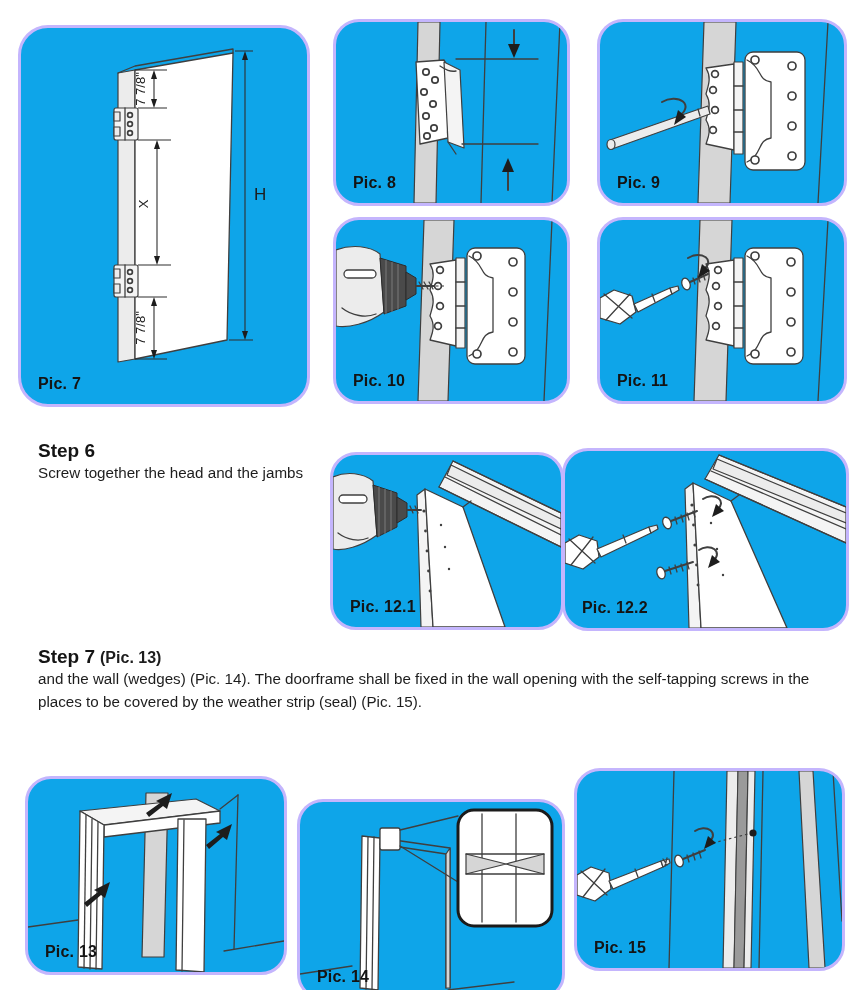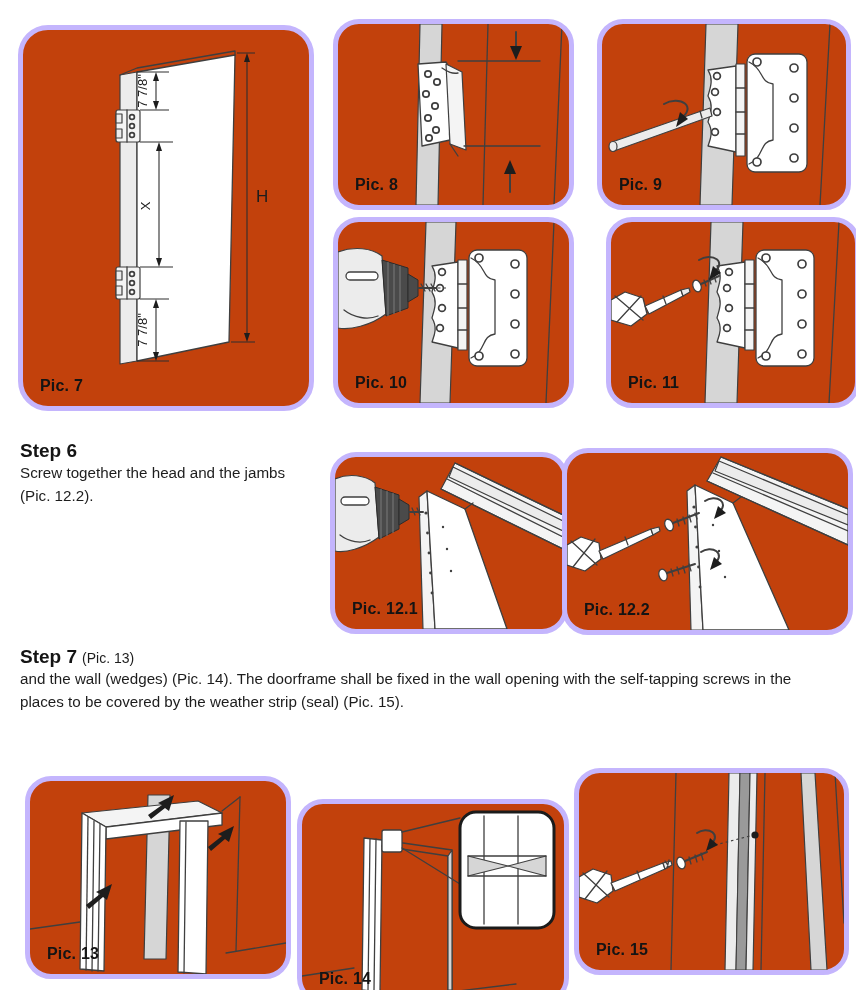--- a/index.html
+++ b/index.html
@@ -1,23 +1,23 @@
 <!DOCTYPE html>
 <html><head>
 <meta charset="utf-8">
 <style>
   html,body{margin:0;padding:0;background:#fff;}
   .page{position:relative;width:856px;height:990px;background:#ffffff;
         font-family:"Liberation Sans",sans-serif;color:#1d1d1d;overflow:hidden;}
-  .panel{position:absolute;background:#c2410c;border:5px solid #c4b5fd;border-radius:26px;overflow:hidden;}
+  .panel{position:absolute;background:#0ea5e9;border:3px solid #c4b5fd;border-radius:26px;overflow:hidden;}
   .panel svg{position:absolute;left:0;top:0;}
   .plabel{position:absolute;left:17px;bottom:11px;font-weight:bold;font-size:16px;color:#141414;letter-spacing:.2px;}
-  .step{position:absolute;}
+  .step{position:absolute;margin-left:18px;}
   .step h2{margin:0 0 4px 0;font-size:19px;font-weight:bold;color:#141414;display:inline;}
-  .step .note{font-size:14px;font-weight:normal;margin-left:5px;}
+  .step .note{font-size:16px;font-weight:bold;margin-left:5px;}
   .step .body{font-size:15.2px;line-height:1.5;color:#1d1d1d;}
   .step .body div{white-space:nowrap;}
   
   .ln{stroke:#3f3f3f;stroke-width:1.3;fill:none;stroke-linecap:round;stroke-linejoin:round;}
   .ln2{stroke:#3f3f3f;stroke-width:2;fill:none;stroke-linecap:round;}
   .fw{fill:#ffffff;stroke:#3f3f3f;stroke-width:1.3;stroke-linejoin:round;}
   .fg{fill:#d6d6d6;stroke:#3f3f3f;stroke-width:1.2;stroke-linejoin:round;}
   .fl{fill:#ececec;stroke:#3f3f3f;stroke-width:1.2;stroke-linejoin:round;}
   .fll{fill:#f4f4f4;stroke:#3f3f3f;stroke-width:1.2;stroke-linejoin:round;}
   .fd{fill:#4a4a4a;stroke:#2c2c2c;stroke-width:1;}
@@ -205,21 +205,21 @@
         <line x1="62" y1="44" x2="62" y2="90" stroke="#7a7a7a" stroke-width="1"></line>
         <polygon class="fd" points="70,52 80,58 80,74 70,80"></polygon>
         <path class="ln2" d="M80,66 L98,66"></path>
         <path class="ln" d="M83,62 l4,7 M88,62 l4,7 M93,62 l4,7"></path>
         <line class="dash" x1="100" y1="66" x2="108" y2="66"></line>
       </g>
     </svg>
     <div class="plabel">Pic. 10</div>
   </div>
 
-  <div class="panel" style="left:597px;top:217px;width:244px;height:181px;margin-left:9px;">
+  <div class="panel" style="left:597px;top:217px;width:244px;height:181px;">
     <svg width="244" height="181" viewBox="0 0 244 181">
       <line class="ln" x1="228" y1="0" x2="218" y2="181"></line>
       <polygon class="fg" points="100,0 132,0 126,181 94,181"></polygon>
       <g>
         <path class="fw" d="M134,40 L106,44 C112,54 108,62 106,70 C112,80 108,88 106,96 C112,106 108,114 106,120 L134,126 Z"></path>
         <rect class="fll" x="134" y="38" width="9" height="90"></rect>
         <line class="ln" x1="134" y1="62" x2="143" y2="62"></line>
         <line class="ln" x1="134" y1="86" x2="143" y2="86"></line>
         <line class="ln" x1="134" y1="108" x2="143" y2="108"></line>
         <rect class="fw" x="145" y="28" width="58" height="116" rx="8"></rect>
@@ -253,21 +253,20 @@
         <polygon class="blk" points="98,58 110,51 102,44"></polygon>
       </g>
     </svg>
     <div class="plabel">Pic. 11</div>
   </div>
 
   <div class="step" style="left:20px;top:440px;width:322px;">
     <h2>Step 6</h2>
     <div class="body">
       <div>Screw together the head and the jambs</div>
-      <div>(Pic. 12.2).</div>
     </div>
   </div>
 
   <div class="panel" style="left:330px;top:452px;width:228px;height:172px;">
     <svg width="228" height="172" viewBox="0 0 228 172">
       <g>
         <polygon class="fll" points="120,6 228,58 228,92 106,32"></polygon>
         <polygon class="fl" points="118,10 228,64 228,74 114,20"></polygon>
         <line class="ln" x1="120" y1="6" x2="228" y2="58"></line>
         <line class="ln" x1="112" y1="22" x2="228" y2="80"></line>

